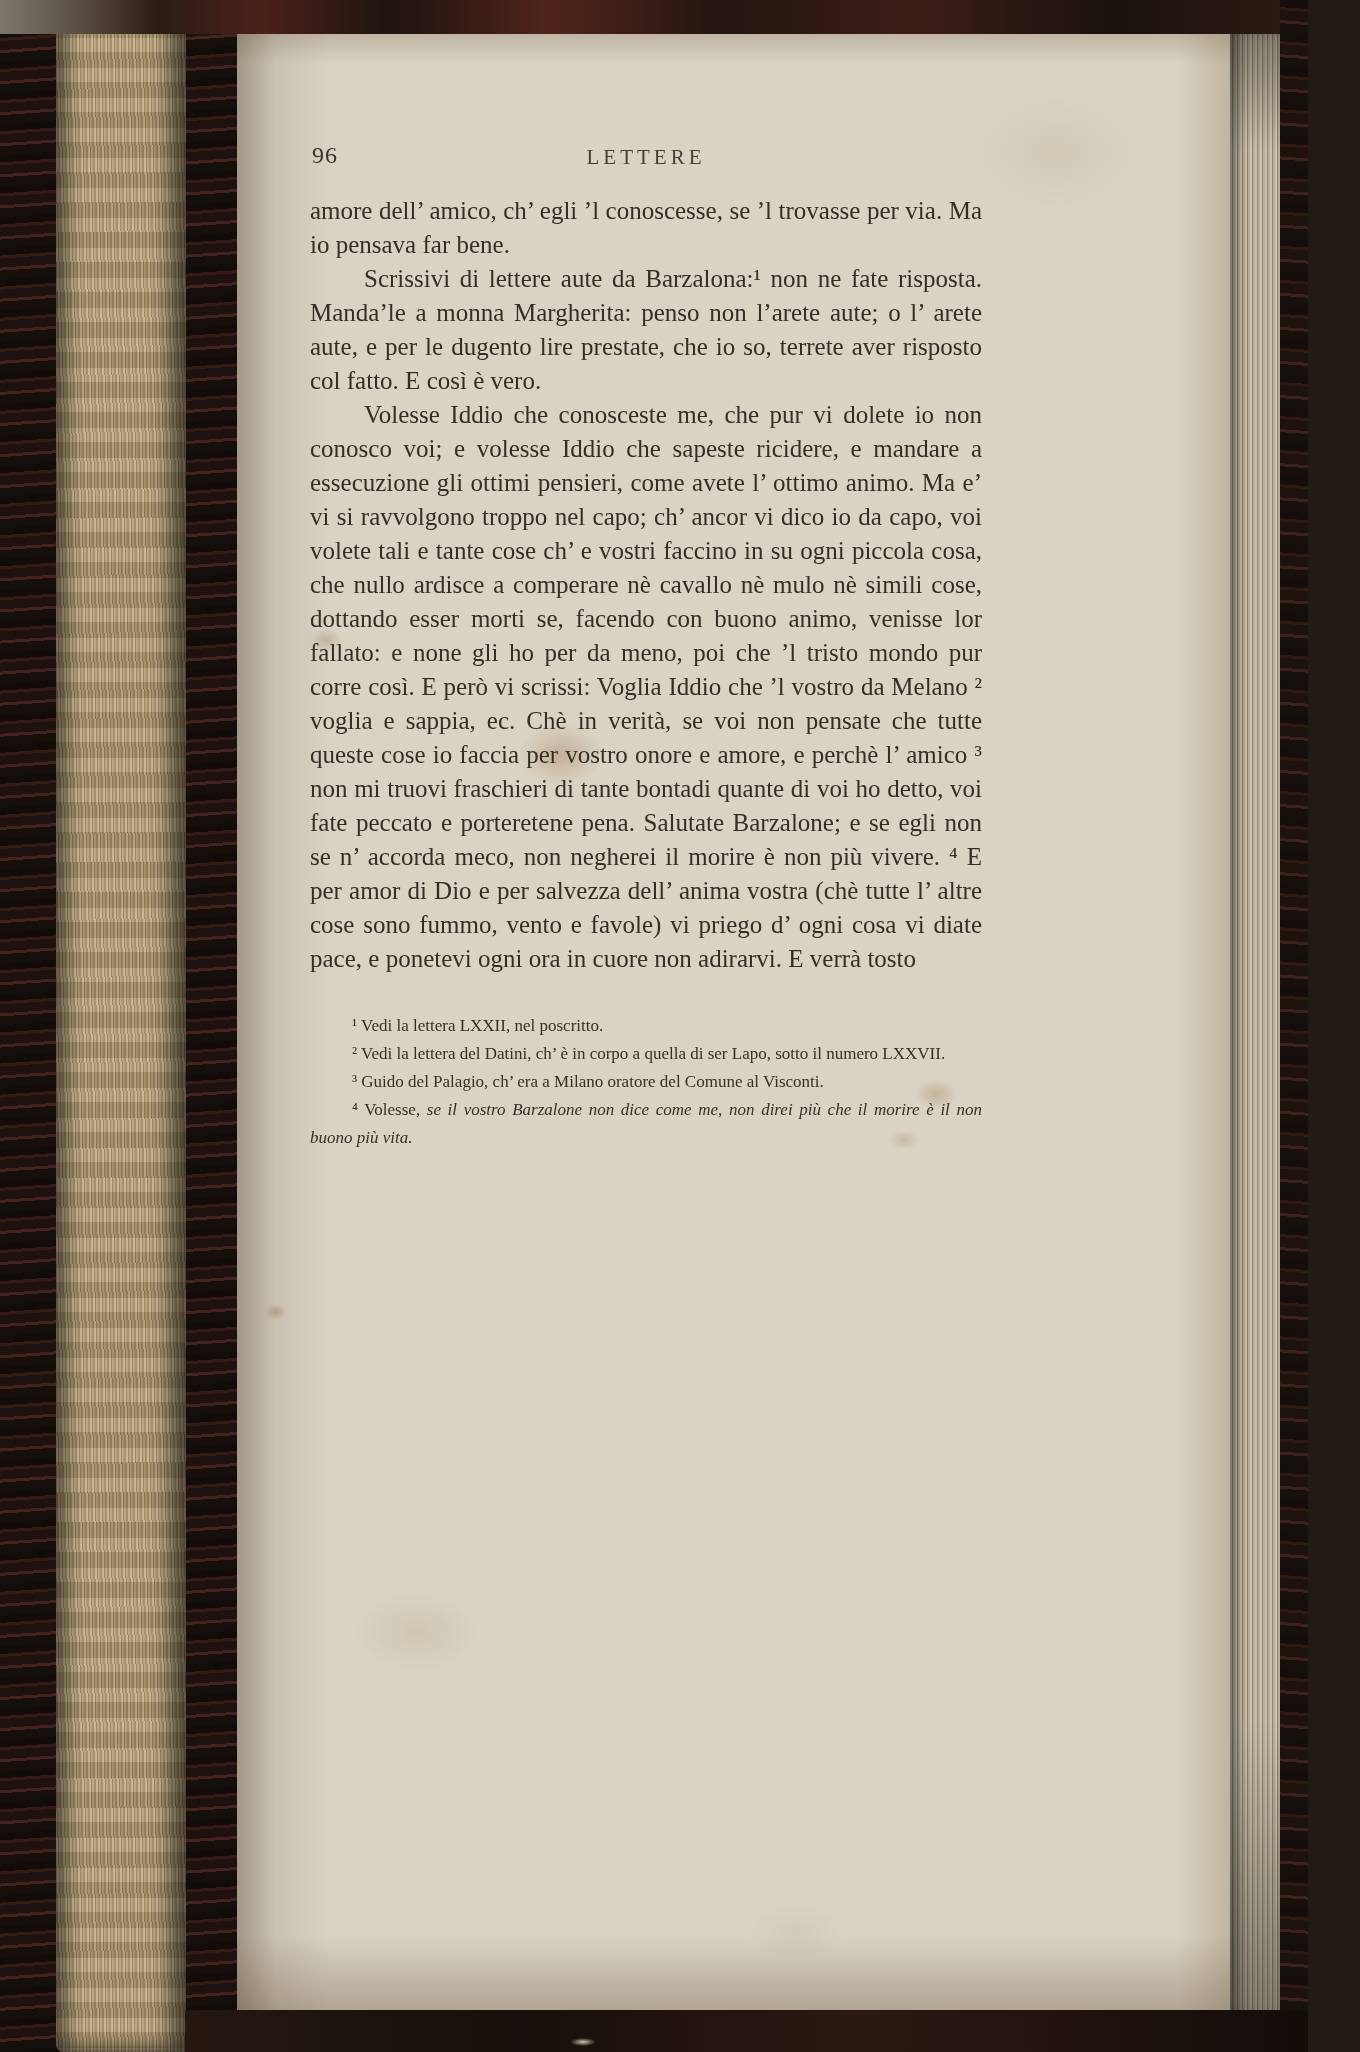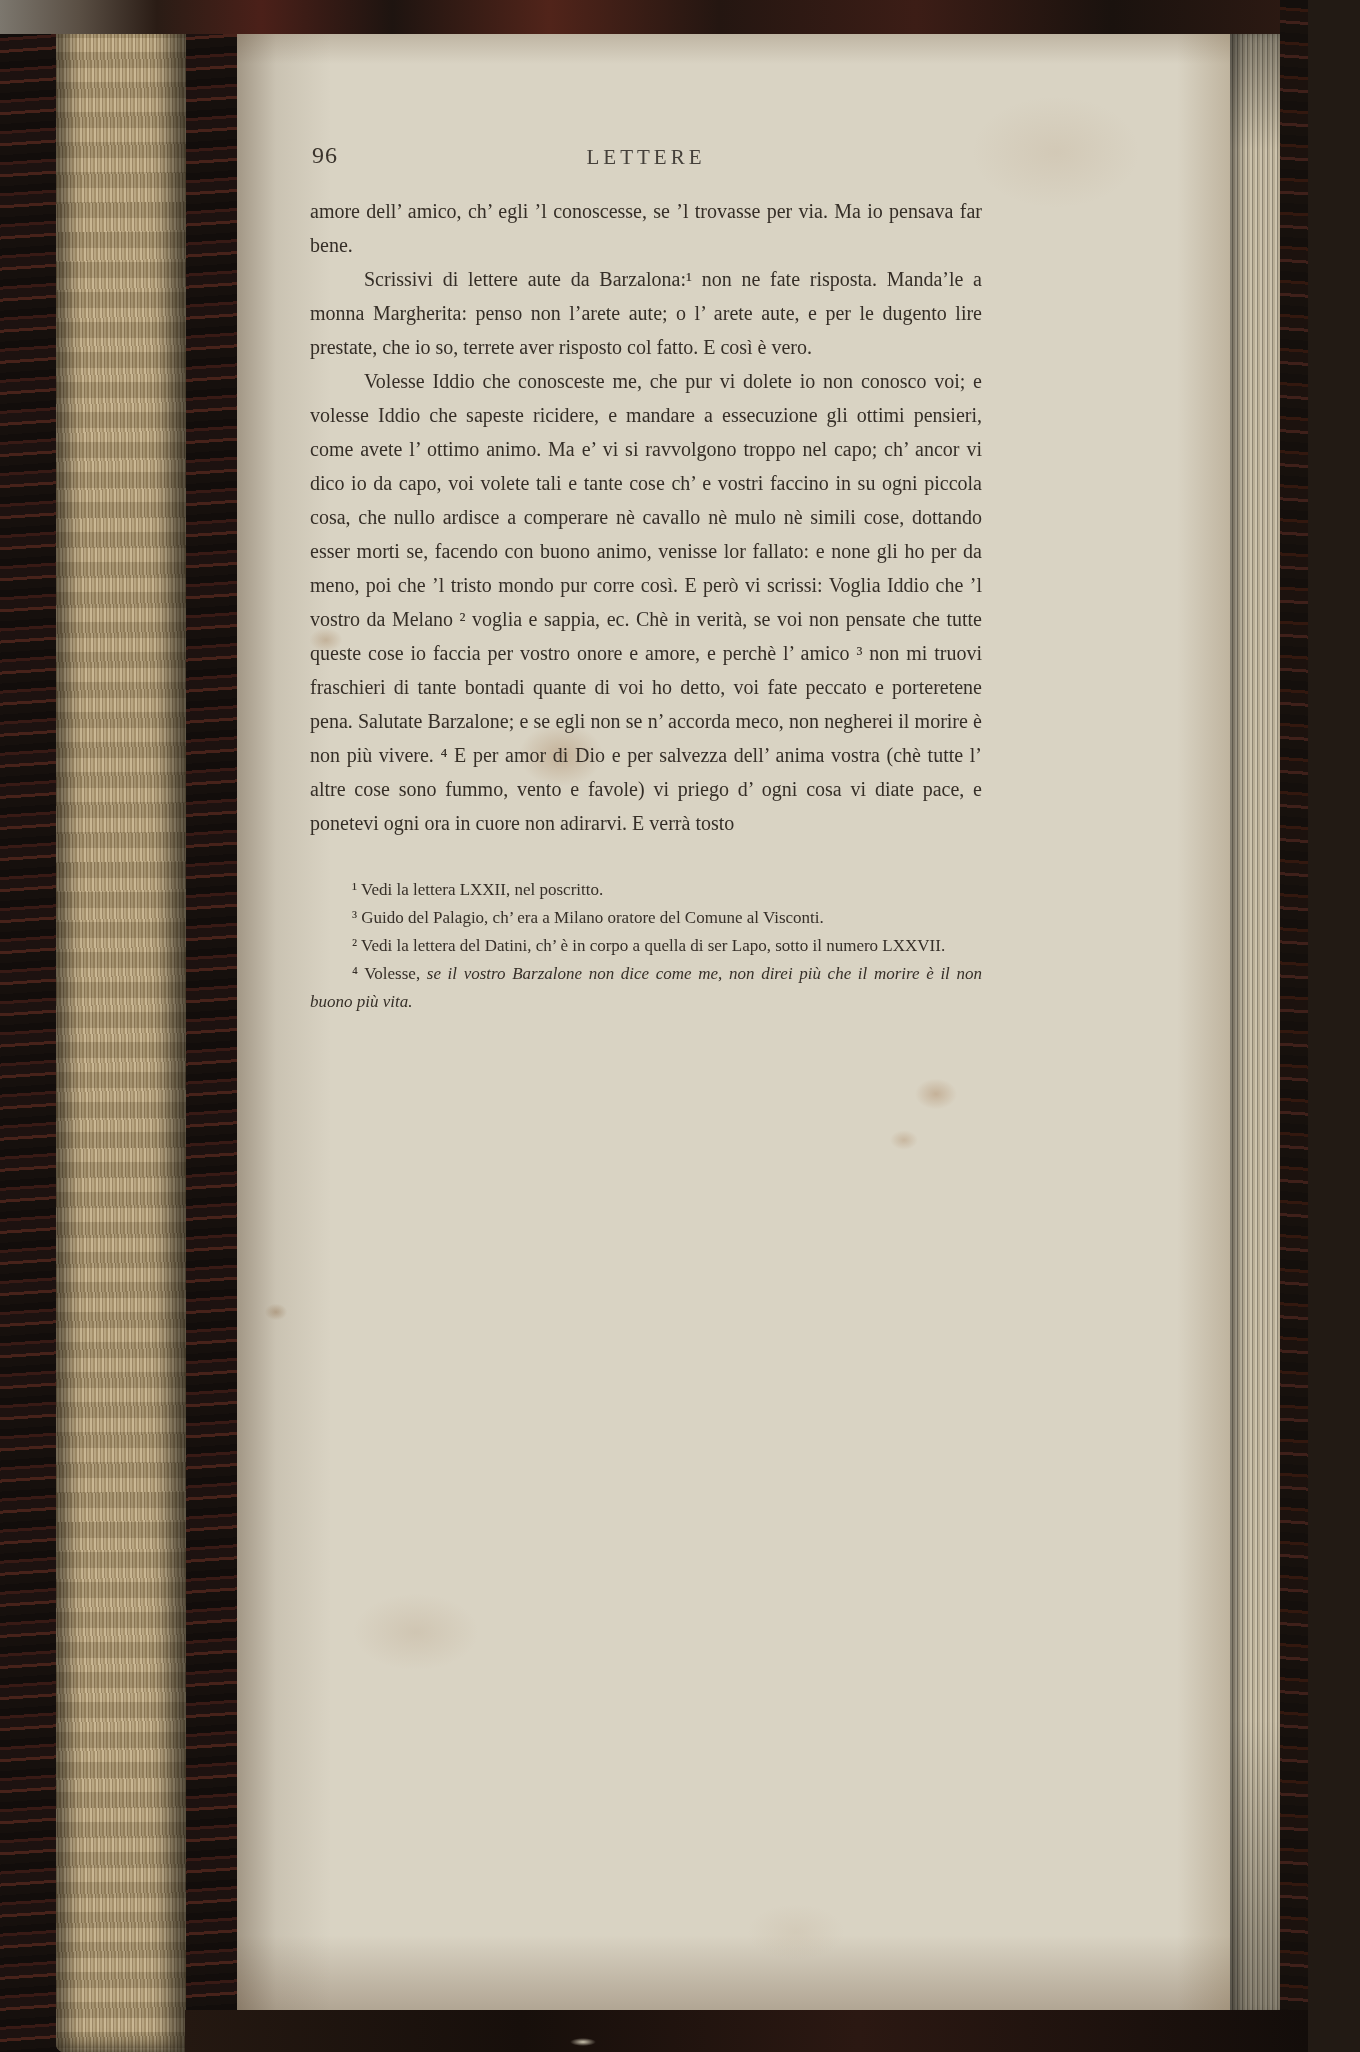--- a/index.html
+++ b/index.html
@@ -85,21 +85,21 @@
   .page-number {
     position:absolute; left:2px; top:0;
     font-size:24px; letter-spacing:1px; color:#3a332c;
   }
   .running-header {
     position:absolute; left:0; right:0; top:3px; text-align:center;
     font-size:21px; letter-spacing:4px; color:#45403a;font-family:Liberation Serif, serif;
   }
 
   .body-text {
-    margin-top:22px; font-size:20px; line-height:34px;
+    margin-top:22px; font-size:25px; line-height:34px;
     color:#352e27; text-align:justify;
   }
   .para { text-align:justify; }
   .para.indent { text-indent:54px; }
 
   .footnotes {
     margin-top:36px; font-size:17px; line-height:28px;
     color:#362f28; text-align:justify;
   }
   .footnote { text-indent:42px; }
@@ -130,21 +130,21 @@
       </div>
 
       <div class="body-text">
           <p class="para">amore dell’ amico, ch’ egli ’l conoscesse, se ’l trovasse per via. Ma io pensava far bene.</p>
           <p class="para indent">Scrissivi di lettere aute da Barzalona:¹ non ne fate risposta. Manda’le a monna Margherita: penso non l’arete aute; o l’ arete aute, e per le dugento lire prestate, che io so, terrete aver risposto col fatto. E così è vero.</p>
           <p class="para indent">Volesse Iddio che conosceste me, che pur vi dolete io non conosco voi; e volesse Iddio che sapeste ricidere, e mandare a essecuzione gli ottimi pensieri, come avete l’ ottimo animo. Ma e’ vi si ravvolgono troppo nel capo; ch’ ancor vi dico io da capo, voi volete tali e tante cose ch’ e vostri faccino in su ogni piccola cosa, che nullo ardisce a comperare nè cavallo nè mulo nè simili cose, dottando esser morti se, facendo con buono animo, venisse lor fallato: e none gli ho per da meno, poi che ’l tristo mondo pur corre così. E però vi scrissi: Voglia Iddio che ’l vostro da Melano ² voglia e sappia, ec. Chè in verità, se voi non pensate che tutte queste cose io faccia per vostro onore e amore, e perchè l’ amico ³ non mi truovi fraschieri di tante bontadi quante di voi ho detto, voi fate peccato e porteretene pena. Salutate Barzalone; e se egli non se n’ accorda meco, non negherei il morire è non più vivere. ⁴ E per amor di Dio e per salvezza dell’ anima vostra (chè tutte l’ altre cose sono fummo, vento e favole) vi priego d’ ogni cosa vi diate pace, e ponetevi ogni ora in cuore non adirarvi. E verrà tosto</p>
         </div>
 
       <div class="footnotes">
           <p class="footnote"><span>¹ Vedi la lettera LXXII, nel poscritto.</span></p>
+          <p class="footnote"><span>² Vedi la lettera del Datini, ch’ è in corpo a quella di ser Lapo, sotto il numero LXXVII.</span></p>
           <p class="footnote"><span>³ Guido del Palagio, ch’ era a Milano oratore del Comune al Visconti.</span></p>
-          <p class="footnote"><span>² Vedi la lettera del Datini, ch’ è in corpo a quella di ser Lapo, sotto il numero LXXVII.</span></p>
           <p class="footnote"><span>⁴ Volesse, </span><span class="italic">se il vostro Barzalone non dice come me, non direi più che il morire è il non buono più vita.</span></p>
         </div>
 
     </div>
   </div>
 
 </div>
 
 </body></html>

